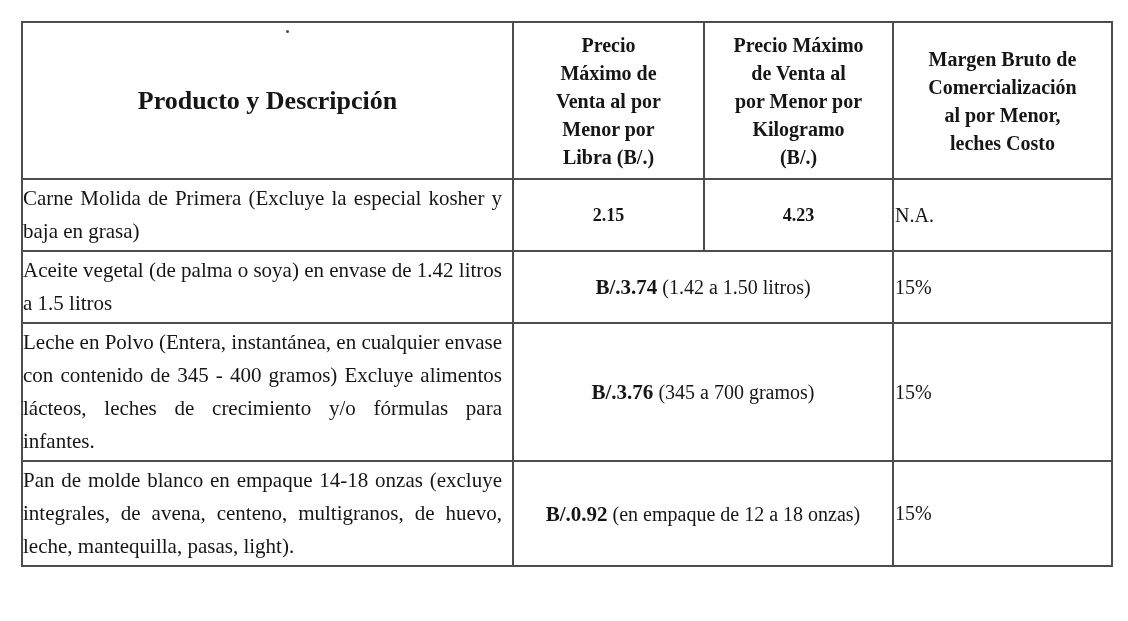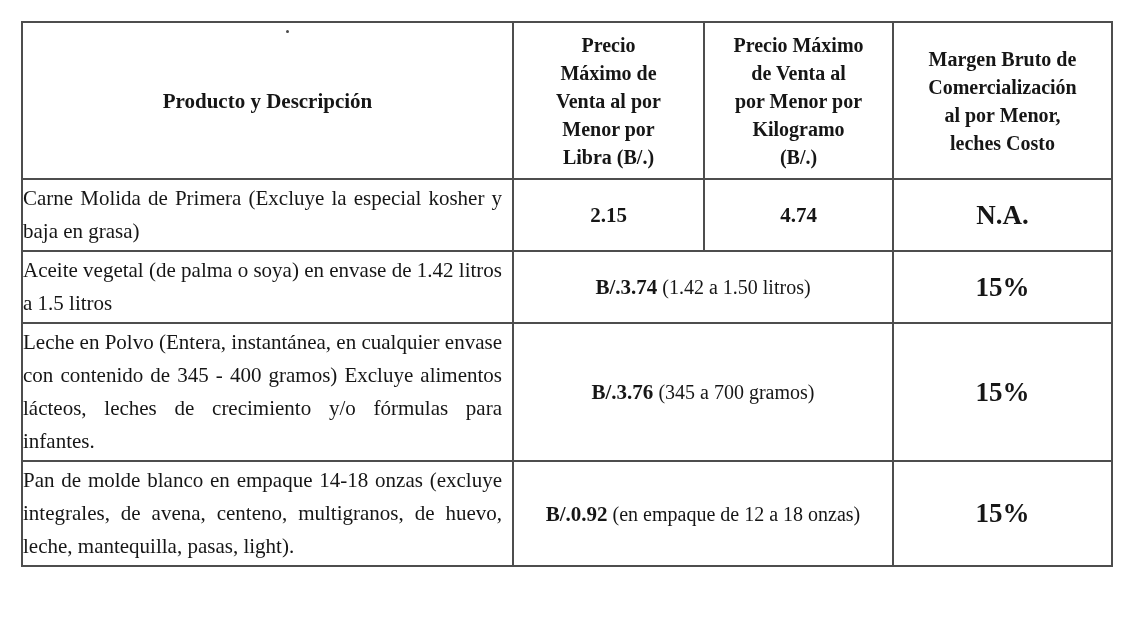--- a/index.html
+++ b/index.html
@@ -28,41 +28,40 @@
   
   th {
     font-weight: bold;
     font-size: 20px;
     line-height: 28px;
     text-align: center;
     vertical-align: middle;
     white-space: pre-line;
     padding: 2px 4px;
   }
-  th.h-product { font-size: 21px; }
+  th.h-product { font-size: 26px; }
   
   td.desc {
     font-size: 21px;
     line-height: 33px;
     text-align: justify;
     text-justify: inter-word;
     vertical-align: top;
     padding: 2px 10px 2px 0;
   }
   
   td.val {
-    font-size: 21px;
+    font-size: 18px;
     font-weight: bold;
     text-align: center;
     vertical-align: middle;
   }
   td.plain {
-    font-size: 27px;
-    font-weight: bold;
-    text-align: center;
+    font-size: 20px;
+    font-weight: normal;
     vertical-align: middle;
   }
   
   td.merged {
     font-size: 20px;
     text-align: center;
     vertical-align: middle;
     padding: 0 6px;
   }
   td.merged.low { }
@@ -120,21 +119,21 @@
 (B/.)</th>
     <th>Margen Bruto de
 Comercialización
 al por Menor,
 leches Costo</th>
   </tr>
 
   <tr class="r-1">
     <td class="desc">Carne Molida de Primera (Excluye la especial kosher y baja en grasa)</td>
     <td class="val">2.15</td>
-    <td class="val">4.74</td>
+    <td class="val">4.23</td>
     <td class="plain">N.A.</td>
   </tr>
 
   <tr class="r-2">
     <td class="desc">Aceite vegetal (de palma o soya) en envase de 1.42 litros a 1.5 litros</td>
     <td class="merged low" colspan="2">
       <span class="price-bold">B/.3.74</span>
       <span>(1.42 a 1.50 litros)</span>
     </td>
     <td class="plain">15%</td>

